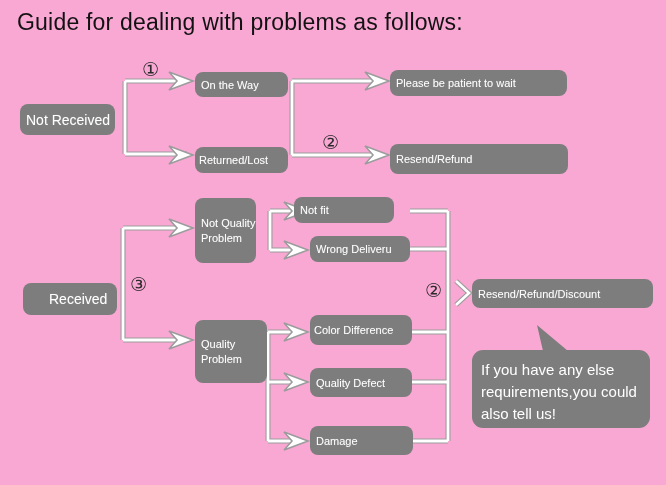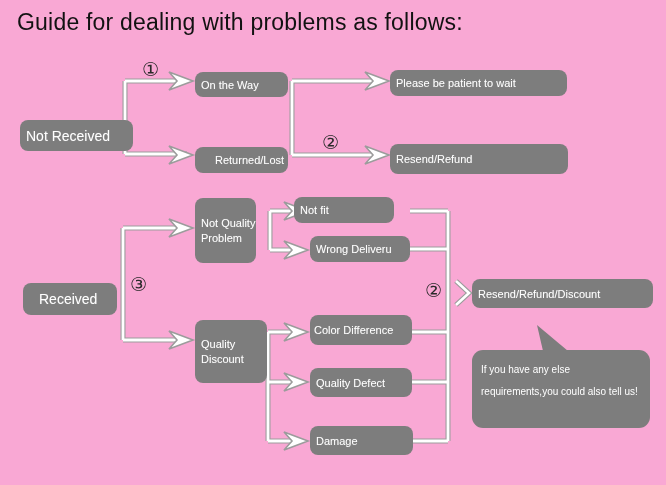--- a/index.html
+++ b/index.html
@@ -32,21 +32,21 @@
   .cnum{
     position:absolute;
     font-family:"DejaVu Sans", sans-serif;
     font-size:19px;line-height:1;color:#2a2a2a;
   }
   .bubble{
     position:absolute;
     background:#7d7d7d;color:#ffffff;
     border-radius:11px;
     box-sizing:border-box;
-    font-size:10px;line-height:22px;
+    font-size:15px;line-height:22px;
     padding:9px 12px 0 9px;
     white-space:normal;
   }
 </style>
 </head>
 <body>
 
 <div id="stage">
 
   <svg id="connector-layer" viewBox="0 0 666 485" xmlns="http://www.w3.org/2000/svg" aria-hidden="true">
@@ -89,35 +89,35 @@
     <polygon points="537,325 568,351 543,351" fill="#7d7d7d"></polygon>
   </svg>
 
   <div class="page-title">Guide for dealing with problems as follows:</div>
 
   <span class="cnum" style="left:142px;top:60px">①</span>
   <span class="cnum" style="left:322px;top:133px">②</span>
   <span class="cnum" style="left:130px;top:275px">③</span>
   <span class="cnum" style="left:425px;top:281px">②</span>
 
-  <div class="node" style="left:20px;top:120px;width:113px;height:31px;font-size:14px;">Not Received</div>
+  <div class="node" style="left:20px;top:104px;width:95px;height:31px;font-size:14px;">Not Received</div>
 
   <div class="node" style="left:195px;top:72px;width:93px;height:25px;">On the Way</div>
 
-  <div class="node" style="left:195px;top:147px;width:93px;height:26px;padding-left:20px;">Returned/Lost</div>
+  <div class="node" style="left:195px;top:147px;width:93px;height:26px;padding-left:4px;">Returned/Lost</div>
 
   <div class="node" style="left:390px;top:144px;width:178px;height:30px;">Resend/Refund</div>
 
   <div class="node" style="left:390px;top:70px;width:177px;height:26px;">Please be patient to wait</div>
 
-  <div class="node" style="left:23px;top:283px;width:94px;height:32px;font-size:14px;padding-left:16px;">Received</div>
+  <div class="node" style="left:23px;top:283px;width:94px;height:32px;font-size:14px;padding-left:26px;">Received</div>
 
   <div class="node multi" style="left:195px;top:198px;width:61px;height:65px;">Not Quality Problem</div>
 
-  <div class="node multi" style="left:195px;top:320px;width:72px;height:63px;">Quality Discount</div>
+  <div class="node multi" style="left:195px;top:320px;width:72px;height:63px;">Quality Problem</div>
 
   <div class="node" style="left:294px;top:197px;width:100px;height:26px;">Not fit</div>
 
   <div class="node" style="left:310px;top:236px;width:100px;height:26px;">Wrong Deliveru</div>
 
   <div class="node" style="left:310px;top:368px;width:102px;height:29px;">Quality Defect</div>
 
   <div class="node" style="left:310px;top:315px;width:102px;height:30px;padding-left:4px;">Color Difference</div>
 
   <div class="node" style="left:310px;top:426px;width:103px;height:29px;">Damage</div>

